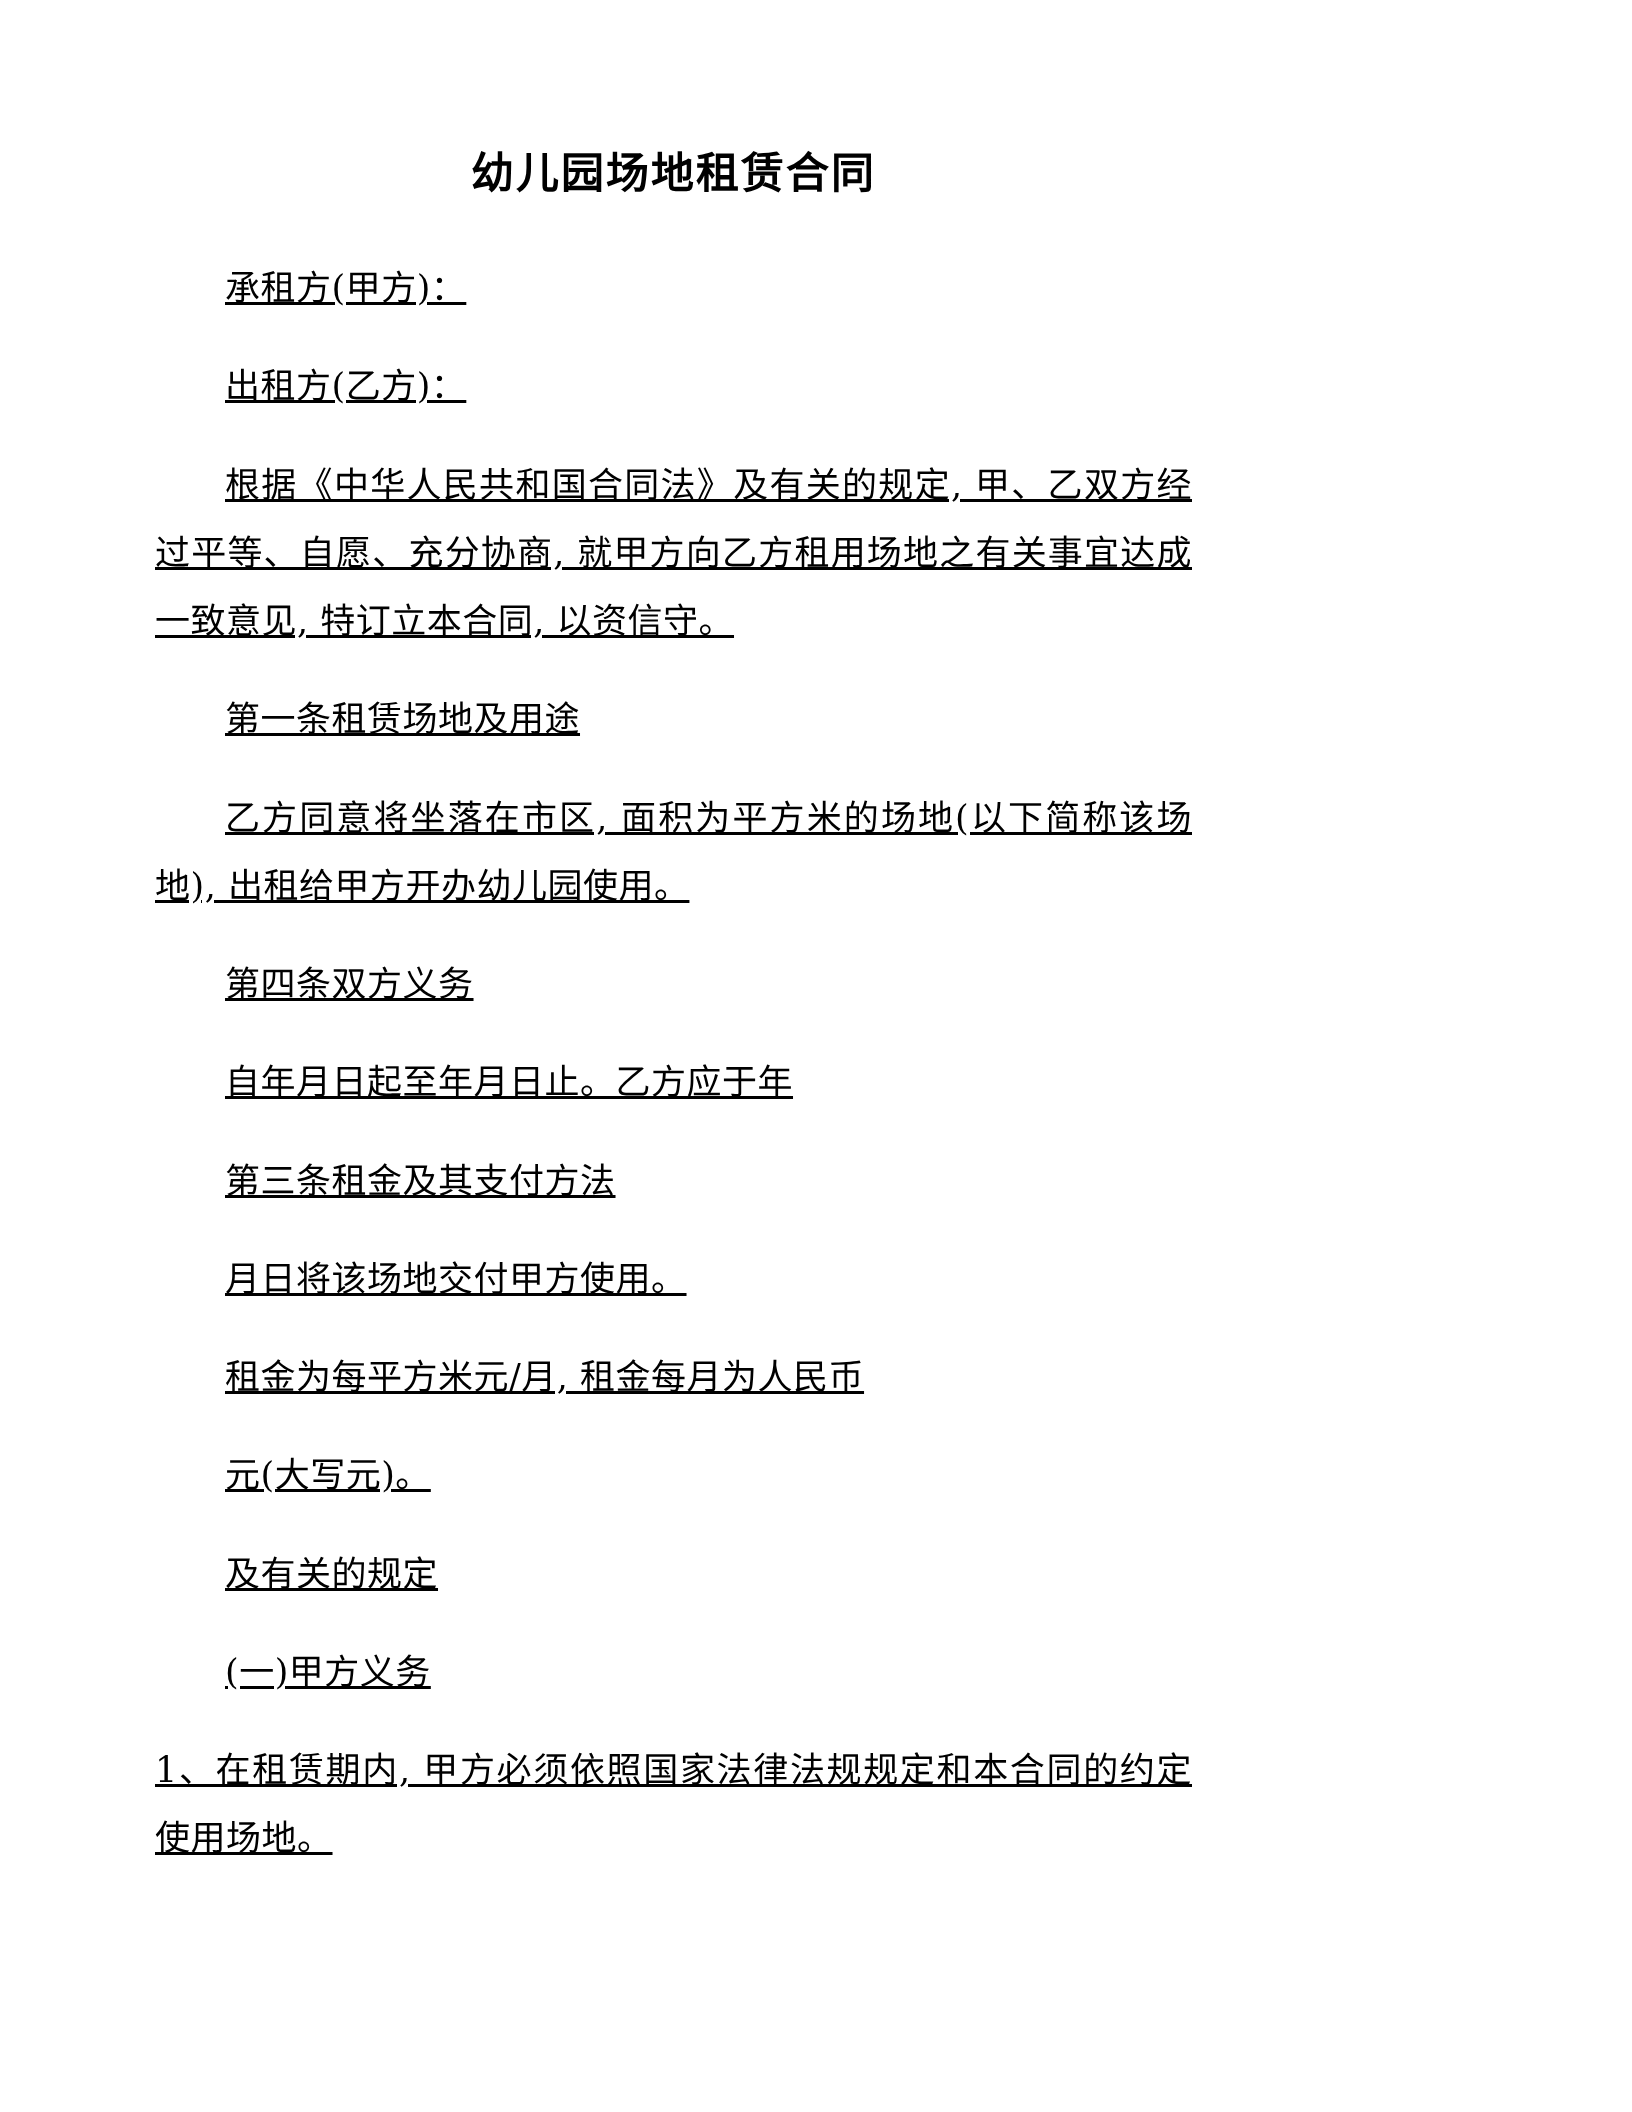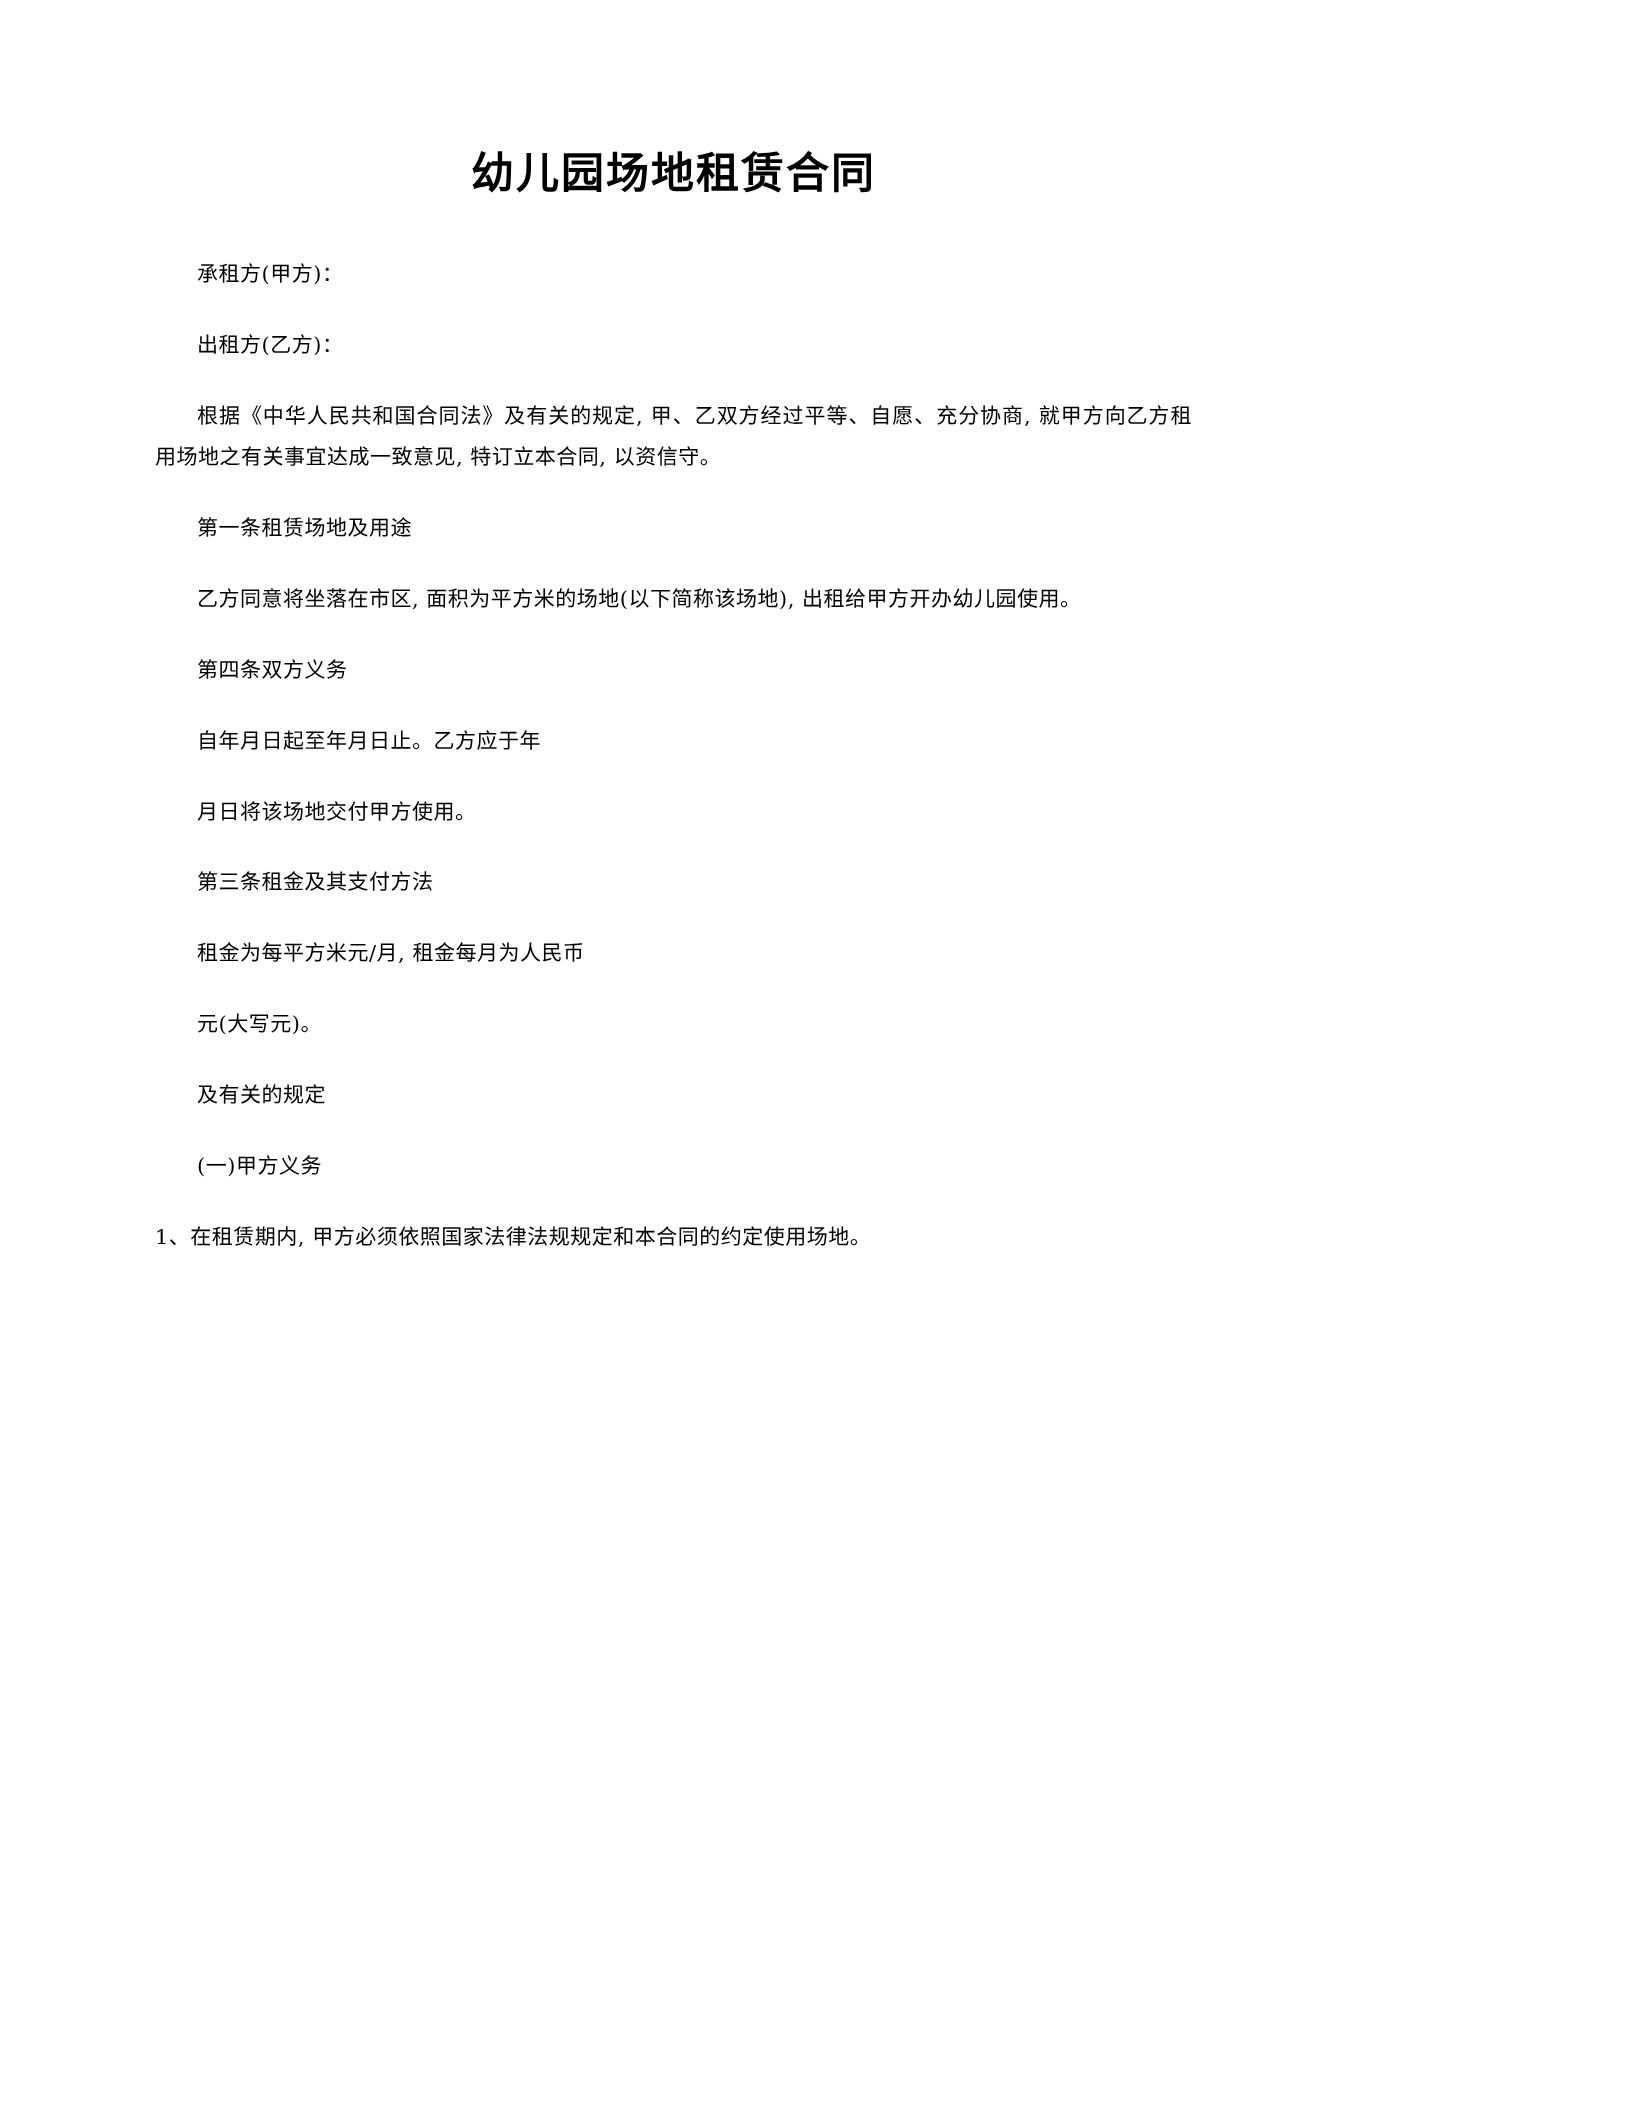--- a/index.html
+++ b/index.html
@@ -23,48 +23,49 @@
   }
   .doc-title {
     text-align: center;
     font-size: 43px;
     font-weight: bold;
     letter-spacing: 2px;
     margin: 18px 0 54px 0;
     font-family: "DejaVu Serif", "Liberation Serif", serif;
   }
   .para {
-    font-size: 21px;
+    font-size: 35px;
     line-height: 1.95;
     margin: 0 0 30px 0;
     text-indent: 2em;
     letter-spacing: 0.5px;
     text-align: justify;
+    text-decoration: underline;
   }
   .para.no-indent {
     text-indent: 0;
   }
 </style>
 </head>
 <body>
 
 <div class="page">
 
   <h1 class="doc-title">幼儿园场地租赁合同</h1>
 
   <div class="body-text">
     <p class="para">承租方(甲方)：</p>
     <p class="para">出租方(乙方)：</p>
     <p class="para">根据《中华人民共和国合同法》及有关的规定, 甲、乙双方经过平等、自愿、充分协商, 就甲方向乙方租用场地之有关事宜达成一致意见, 特订立本合同, 以资信守。</p>
     <p class="para">第一条租赁场地及用途</p>
     <p class="para">乙方同意将坐落在市区, 面积为平方米的场地(以下简称该场地), 出租给甲方开办幼儿园使用。</p>
     <p class="para">第四条双方义务</p>
     <p class="para">自年月日起至年月日止。乙方应于年</p>
+    <p class="para">第三条租金及其支付方法</p>
     <p class="para">月日将该场地交付甲方使用。</p>
-    <p class="para">第三条租金及其支付方法</p>
     <p class="para">租金为每平方米元/月, 租金每月为人民币</p>
     <p class="para">元(大写元)。</p>
     <p class="para">及有关的规定</p>
     <p class="para">(一)甲方义务</p>
     <p class="para no-indent">1、在租赁期内, 甲方必须依照国家法律法规规定和本合同的约定使用场地。</p>
   </div>
 
 </div>
 
 </body></html>

